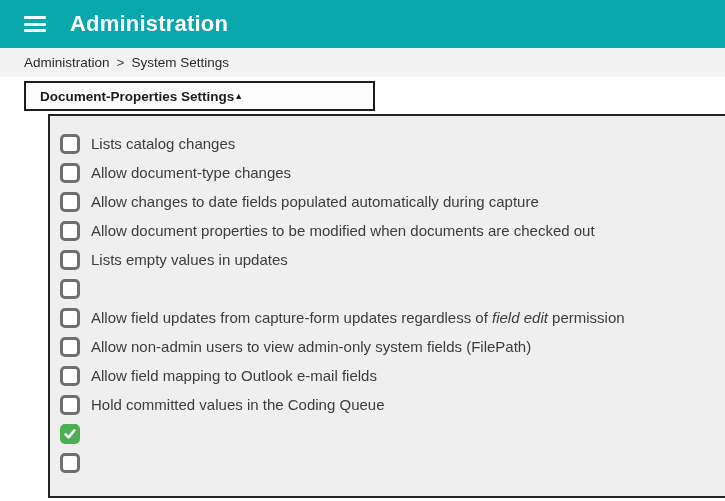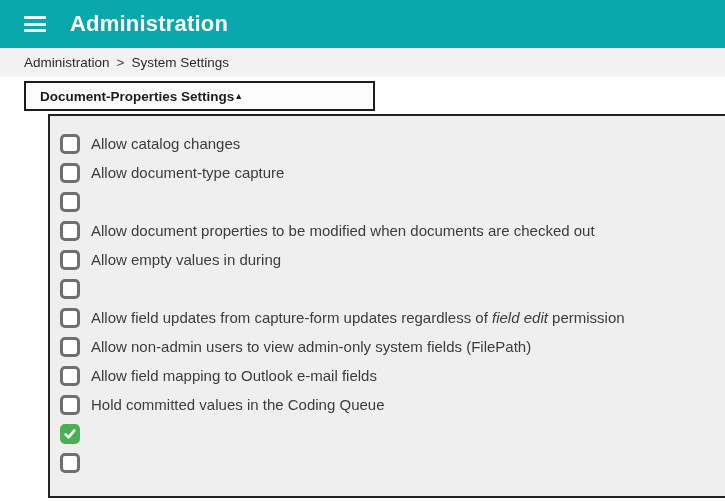--- a/index.html
+++ b/index.html
@@ -148,48 +148,49 @@
   <div class="section-toggle">
     <span class="toggle-label">Document-Properties Settings</span>
     <span class="caret">▲</span>
   </div>
 
   <div class="settings-panel" id="settings-list">
   <div class="setting-row">
     <span class="checkbox">
       
     </span>
-    <span class="setting-label">Allow catalog changes</span>
-  </div>
-
-  <div class="setting-row">
-    <span class="checkbox">
-      
-    </span>
-    <span class="setting-label">Allow document-type capture</span>
-  </div>
-
-  <div class="setting-row">
-    <span class="checkbox">
-      
-    </span>
+    <span class="setting-label">Lists catalog changes</span>
+  </div>
+
+  <div class="setting-row">
+    <span class="checkbox">
+      
+    </span>
+    <span class="setting-label">Allow document-type changes</span>
+  </div>
+
+  <div class="setting-row">
+    <span class="checkbox">
+      
+    </span>
+    <span class="setting-label">Allow changes to date fields populated automatically during capture</span>
   </div>
 
   <div class="setting-row">
     <span class="checkbox">
       
     </span>
     <span class="setting-label">Allow document properties to be modified when documents are checked out</span>
   </div>
 
   <div class="setting-row">
     <span class="checkbox">
       
     </span>
-    <span class="setting-label">Allow empty values in during</span>
+    <span class="setting-label">Lists empty values in updates</span>
   </div>
 
   <div class="setting-row">
     <span class="checkbox">
       
     </span>
   </div>
 
   <div class="setting-row">
     <span class="checkbox">

